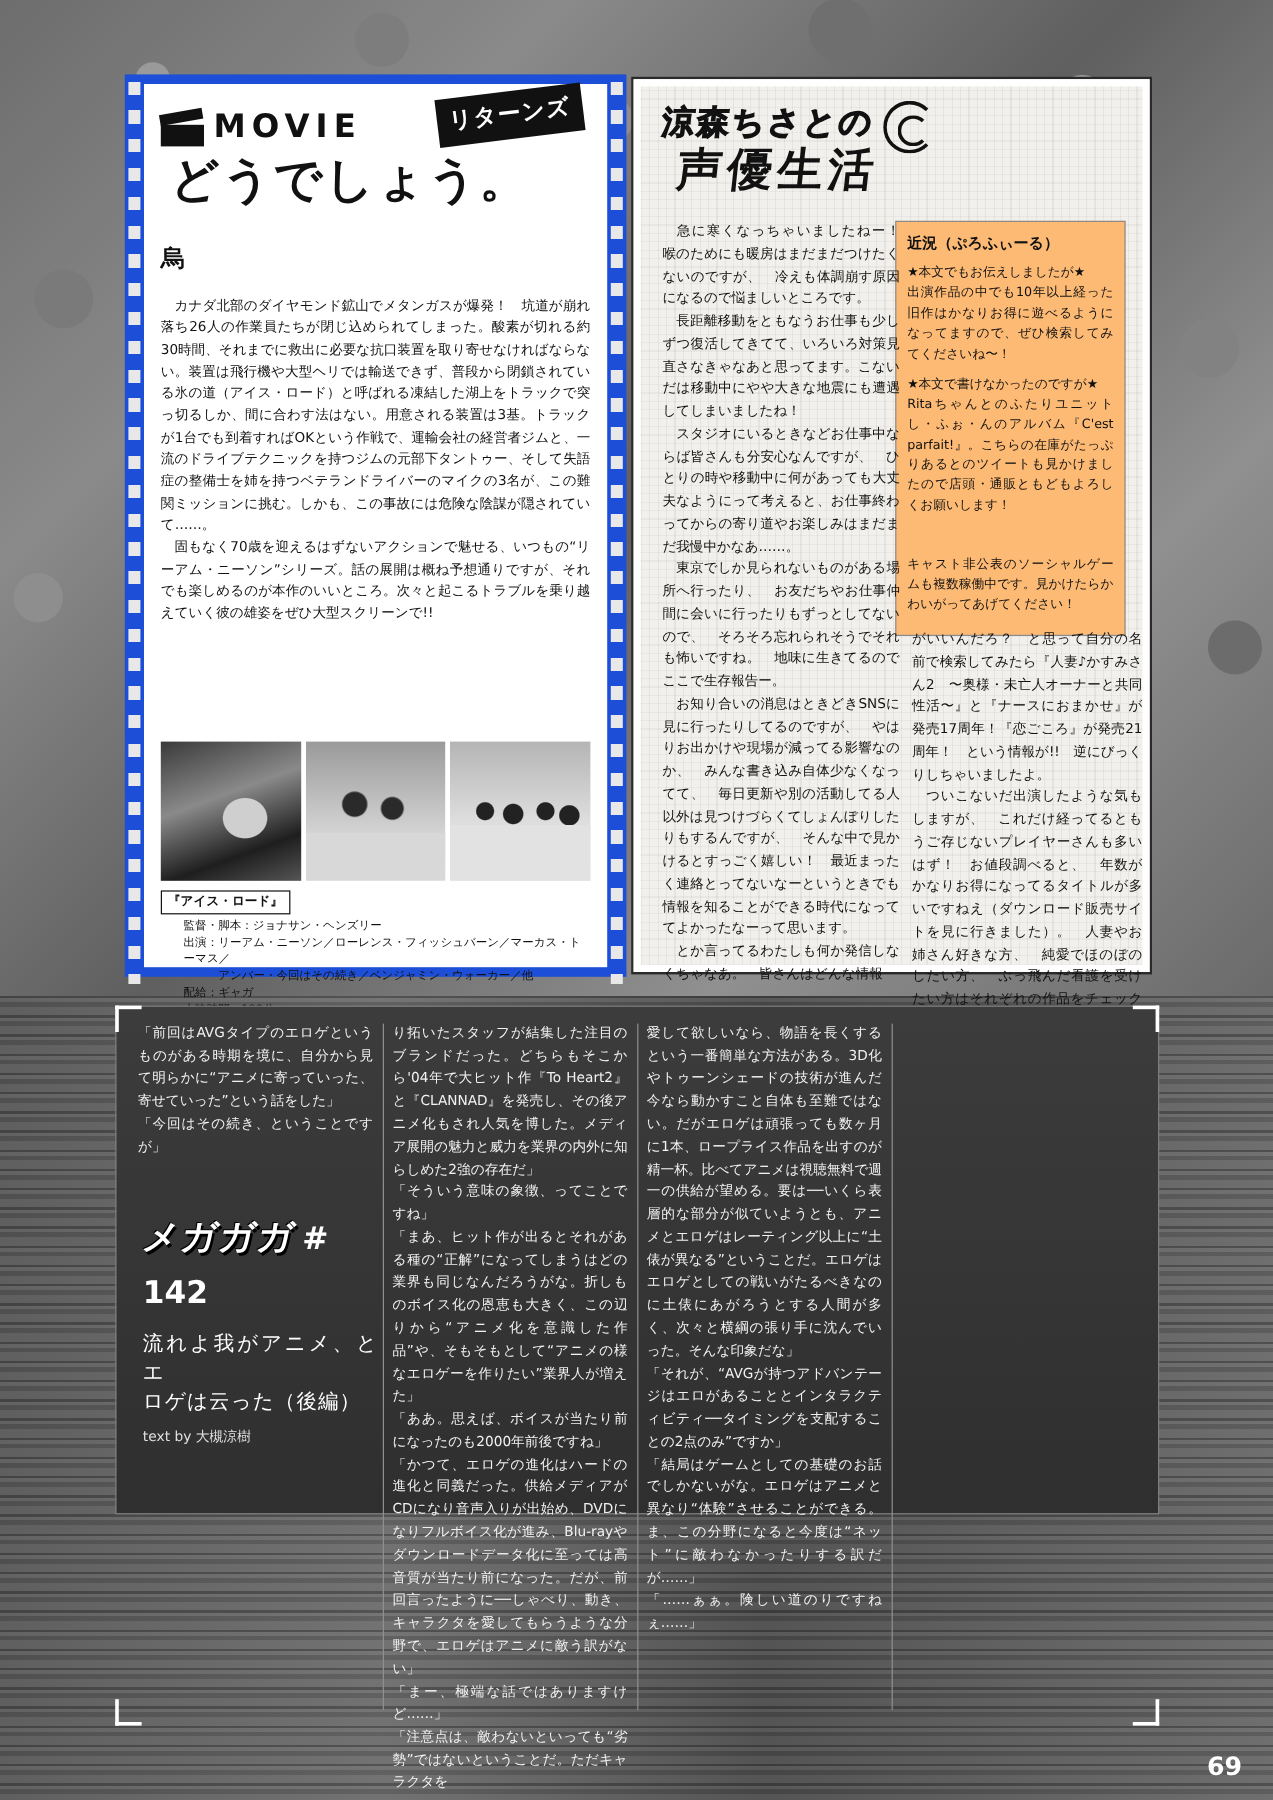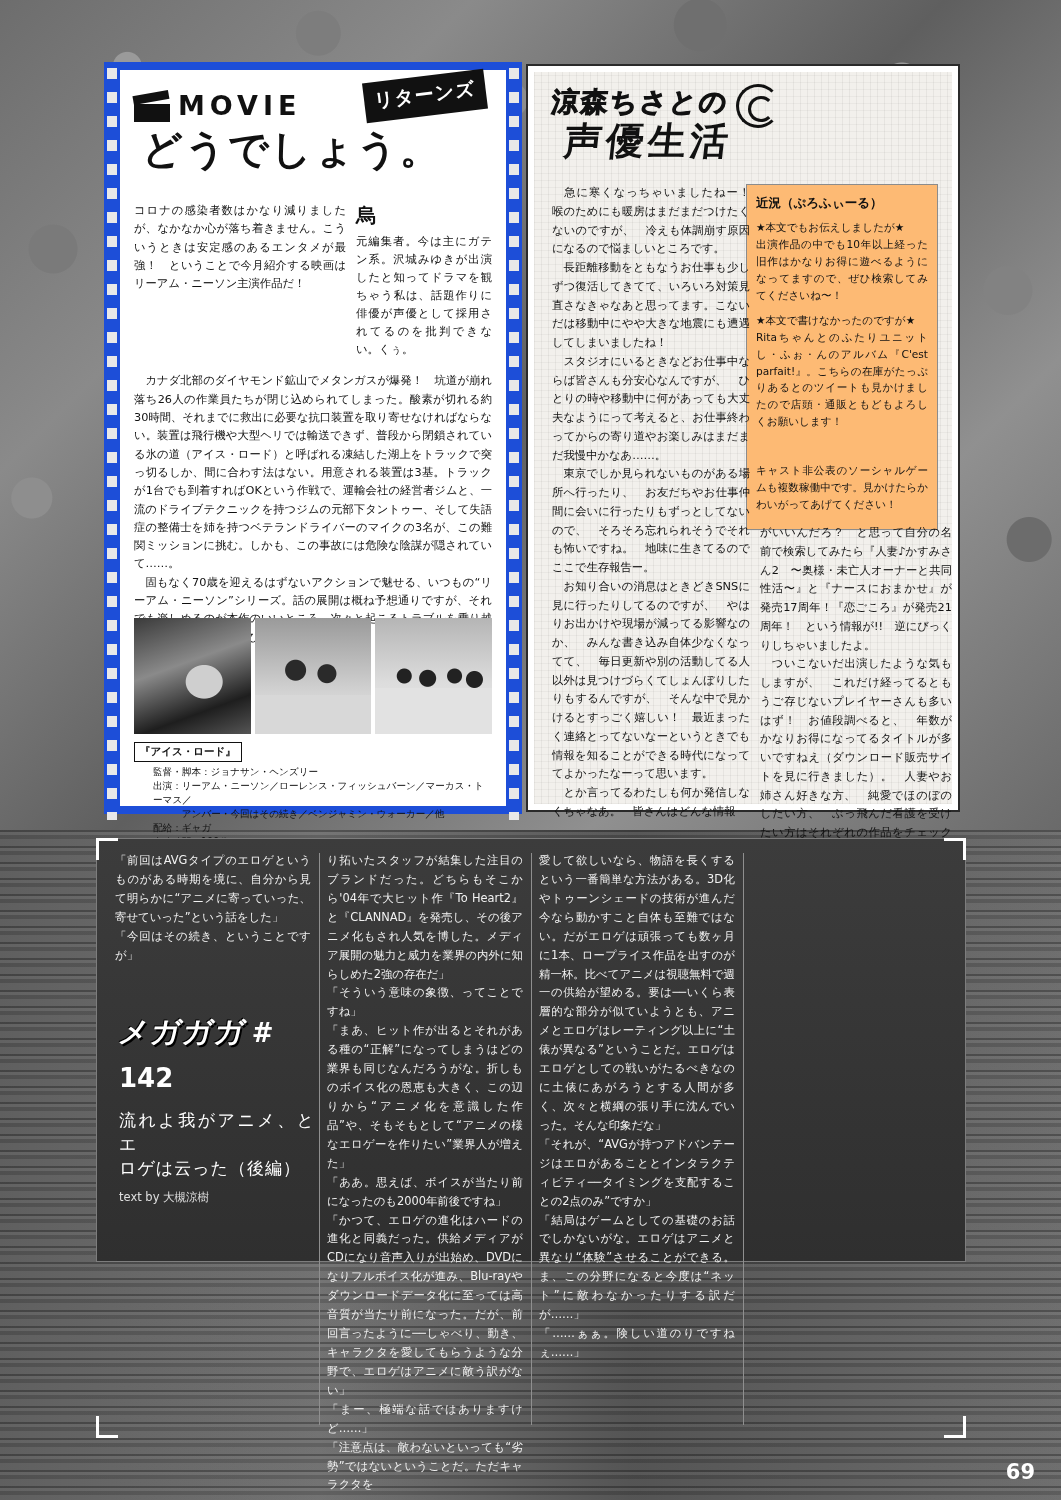--- a/index.html
+++ b/index.html
@@ -272,24 +272,22 @@
         <div class="stick"></div>
           <div class="board"></div>
       </div>
       <div class="movie-word">MOVIE</div>
       <div class="returns">リターンズ</div>
       <div class="doudeshou">どうでしょう。</div>
     </div>
 
     <div class="movie-body">
       <div class="mv-top">
-        <div class="mv-lead">コロナの感染者数はかなり減りましたが、なかなか心が落ち着きません。こういうときは安定感のあるエンタメが最強！　ということで今月紹介する映画はリーアム・ニーソン主演作品だ！</div>
         <div class="mv-karasu">
           <div class="kname">烏</div>
-          <div class="kbio">元編集者。今は主にガテン系。沢城みゆきが出演したと知ってドラマを観ちゃう私は、話題作りに俳優が声優として採用されてるのを批判できない。くぅ。</div>
         </div>
       </div>
       <div class="mv-cont" style="white-space:pre-wrap;margin-top:13px;">　カナダ北部のダイヤモンド鉱山でメタンガスが爆発！　坑道が崩れ落ち26人の作業員たちが閉じ込められてしまった。酸素が切れる約30時間、それまでに救出に必要な抗口装置を取り寄せなければならない。装置は飛行機や大型ヘリでは輸送できず、普段から閉鎖されている氷の道（アイス・ロード）と呼ばれる凍結した湖上をトラックで突っ切るしか、間に合わす法はない。用意される装置は3基。トラックが1台でも到着すればOKという作戦で、運輸会社の経営者ジムと、一流のドライブテクニックを持つジムの元部下タントゥー、そして失語症の整備士を姉を持つベテランドライバーのマイクの3名が、この難関ミッションに挑む。しかも、この事故には危険な陰謀が隠されていて……。
 　固もなく70歳を迎えるはずないアクションで魅せる、いつもの“リーアム・ニーソン”シリーズ。話の展開は概ね予想通りですが、それでも楽しめるのが本作のいいところ。次々と起こるトラブルを乗り越えていく彼の雄姿をぜひ大型スクリーンで!!</div>
     </div>
 
     <div class="photos">
       <div class="photo ph1"></div>
       <div class="photo ph2"></div>
       <div class="photo ph3"></div>

